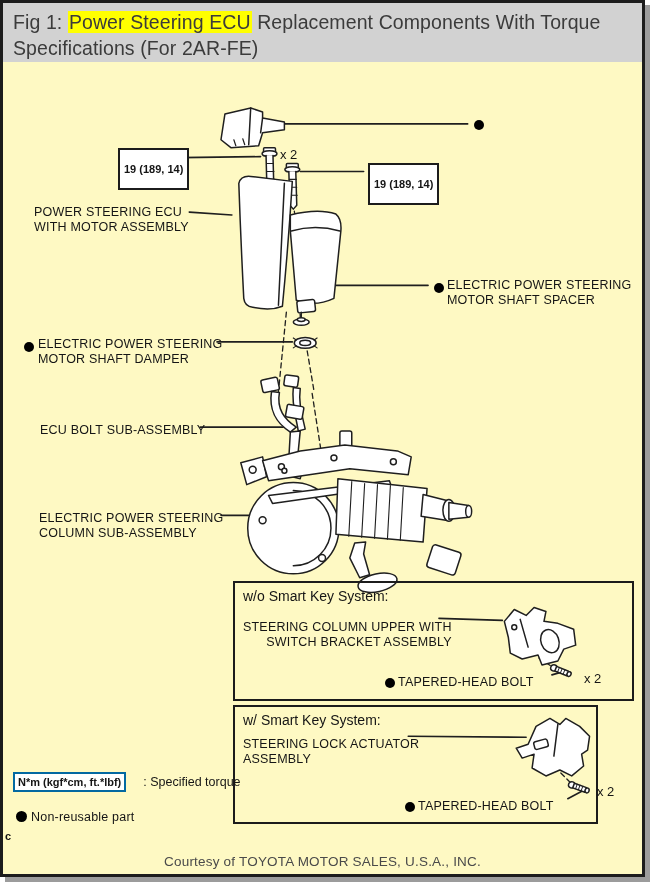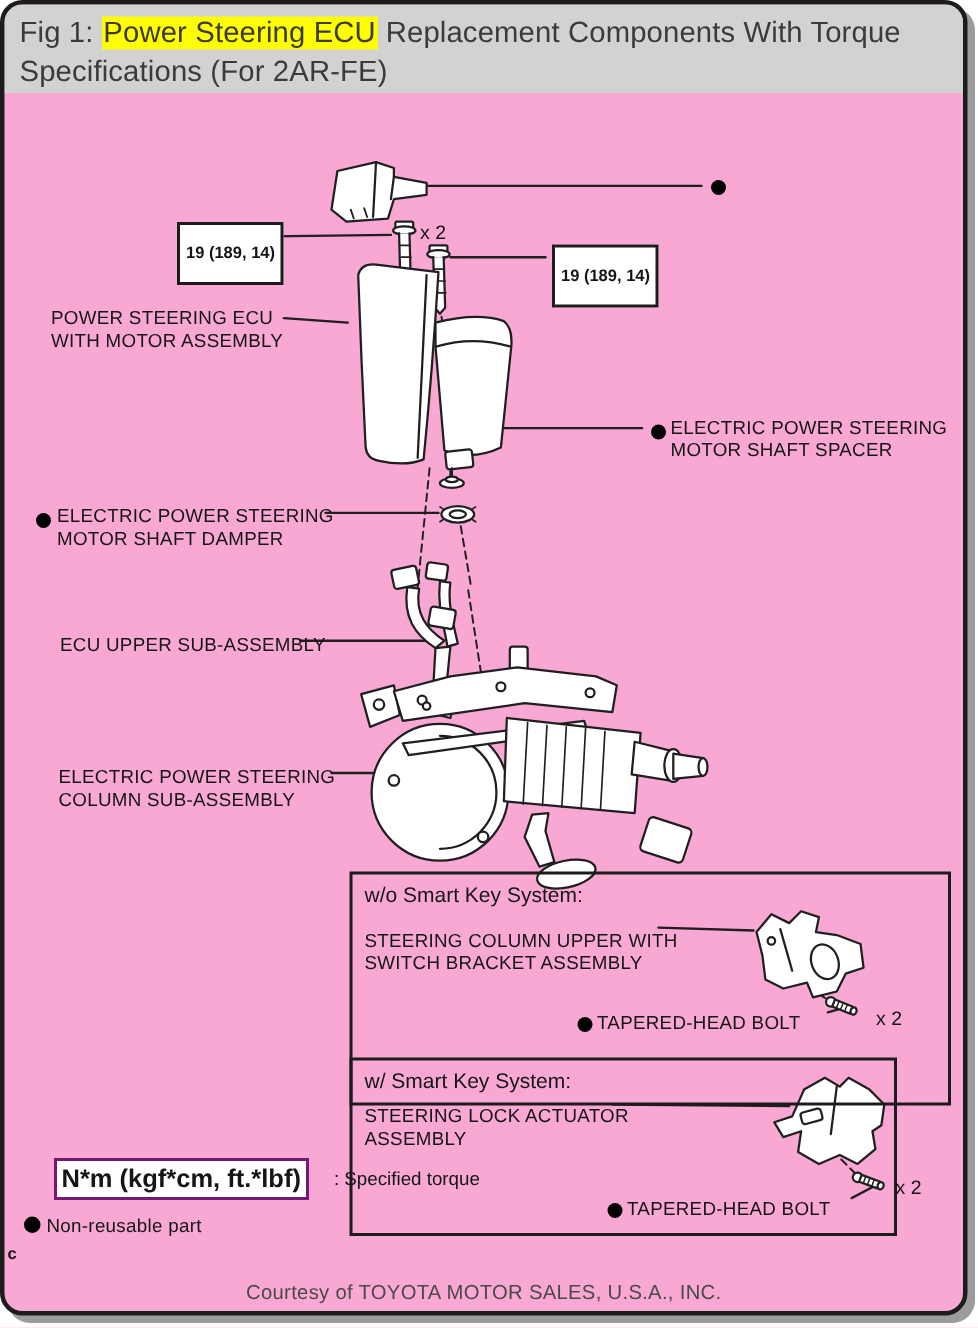--- a/index.html
+++ b/index.html
@@ -1,20 +1,20 @@
 <!DOCTYPE html>
 <html><head>
 <meta charset="utf-8">
 <style>
   html,body{margin:0;padding:0;background:#fff;}
   body{width:652px;height:885px;position:relative;font-family:"Liberation Sans",sans-serif;}
   .frame{
     position:absolute;left:0;top:0;width:645px;height:877px;
-    box-sizing:border-box;border:3px solid #1c1c1c;border-radius:15px;
-    background:#f9a8d4;box-shadow:5px 5px 0 #9c9c9c;overflow:hidden;
+    box-sizing:border-box;border:3px solid #1c1c1c;border-radius:0;
+    background:#fef9c3;box-shadow:5px 5px 0 #9c9c9c;overflow:hidden;
   }
   .header{
     position:absolute;left:0;top:0;width:100%;height:59px;
     background:#d2d2d2;box-sizing:border-box;padding:6px 10px 0 10px;
     font-size:19.5px;line-height:26px;color:#3b3b3b;letter-spacing:0.1px;
   }
   .header .hl{background:#ffff00;padding:0 1px;}
   .lbl{
     position:absolute;font-size:12.5px;line-height:15px;color:#151515;
     white-space:pre-line;letter-spacing:0.2px;
@@ -22,22 +22,22 @@
   .bullet{position:absolute;width:10px;height:10px;border-radius:50%;background:#000;}
   .tq{
     position:absolute;border:2px solid #1c1c1c;background:#fff;
     font-size:11px;font-weight:bold;color:#151515;padding:13px 4px;white-space:nowrap;
   }
   .qty{position:absolute;font-size:13px;color:#151515;white-space:nowrap;}
   .skbox{position:absolute;box-sizing:border-box;border:2px solid #1c1c1c;background:transparent;}
   .skbox .title{position:absolute;left:8px;top:5px;font-size:14px;color:#151515;white-space:nowrap;}
   .legend-row{position:absolute;display:flex;align-items:center;}
   .tq-units{
-    border:2px solid #701a75;font-size:17px;font-weight:bold;color:#151515;
-    padding:2px 3px;background:#fff;white-space:nowrap;margin-left:23px;
+    border:2px solid #0369a1;font-size:11px;font-weight:bold;color:#151515;
+    padding:2px 3px;background:#fff;white-space:nowrap;
   }
   .tq-desc{font-size:12.5px;color:#151515;margin-left:17px;white-space:nowrap;}
   .corner-c{position:absolute;left:2px;top:827px;font-size:11px;font-weight:bold;color:#151515;}
   .footer{
     position:absolute;left:0;top:851px;width:100%;text-align:center;
     font-size:13.5px;color:#4a4a4a;letter-spacing:0.2px;
   }
   svg.art{position:absolute;left:0;top:0;pointer-events:none;}
   svg.art *{vector-effect:non-scaling-stroke;}
 </style>
@@ -189,26 +189,26 @@
 WITH MOTOR ASSEMBLY</div>
 
   <span class="bullet" style="left:431px;top:280px;"></span>
   <div class="lbl" style="left:444px;top:275px;">ELECTRIC POWER STEERING
 MOTOR SHAFT SPACER</div>
 
   <span class="bullet" style="left:21px;top:339px;"></span>
   <div class="lbl" style="left:35px;top:334px;">ELECTRIC POWER STEERING
 MOTOR SHAFT DAMPER</div>
 
-  <div class="lbl" style="left:37px;top:420px;">ECU UPPER SUB-ASSEMBLY</div>
+  <div class="lbl" style="left:37px;top:420px;">ECU BOLT SUB-ASSEMBLY</div>
 
   <div class="lbl" style="left:36px;top:508px;">ELECTRIC POWER STEERING
 COLUMN SUB-ASSEMBLY</div>
 
-  <div class="skbox" style="left:230px;top:578px;width:401px;height:156px;">
+  <div class="skbox" style="left:230px;top:578px;width:401px;height:120px;text-align:right;">
     <div class="title">w/o Smart Key System:</div>
     <div class="lbl" style="left:8px;top:37px;">STEERING COLUMN UPPER WITH
 SWITCH BRACKET ASSEMBLY</div>
     <span class="bullet" style="left:150px;top:95px;"></span>
     <div class="lbl" style="left:163px;top:92px;">TAPERED-HEAD BOLT</div>
     <div class="qty" style="left:349px;top:88px;">x 2</div>
   </div>
 
   <div class="skbox" style="left:230px;top:702px;width:365px;height:119px;">
     <div class="title">w/ Smart Key System:</div>

